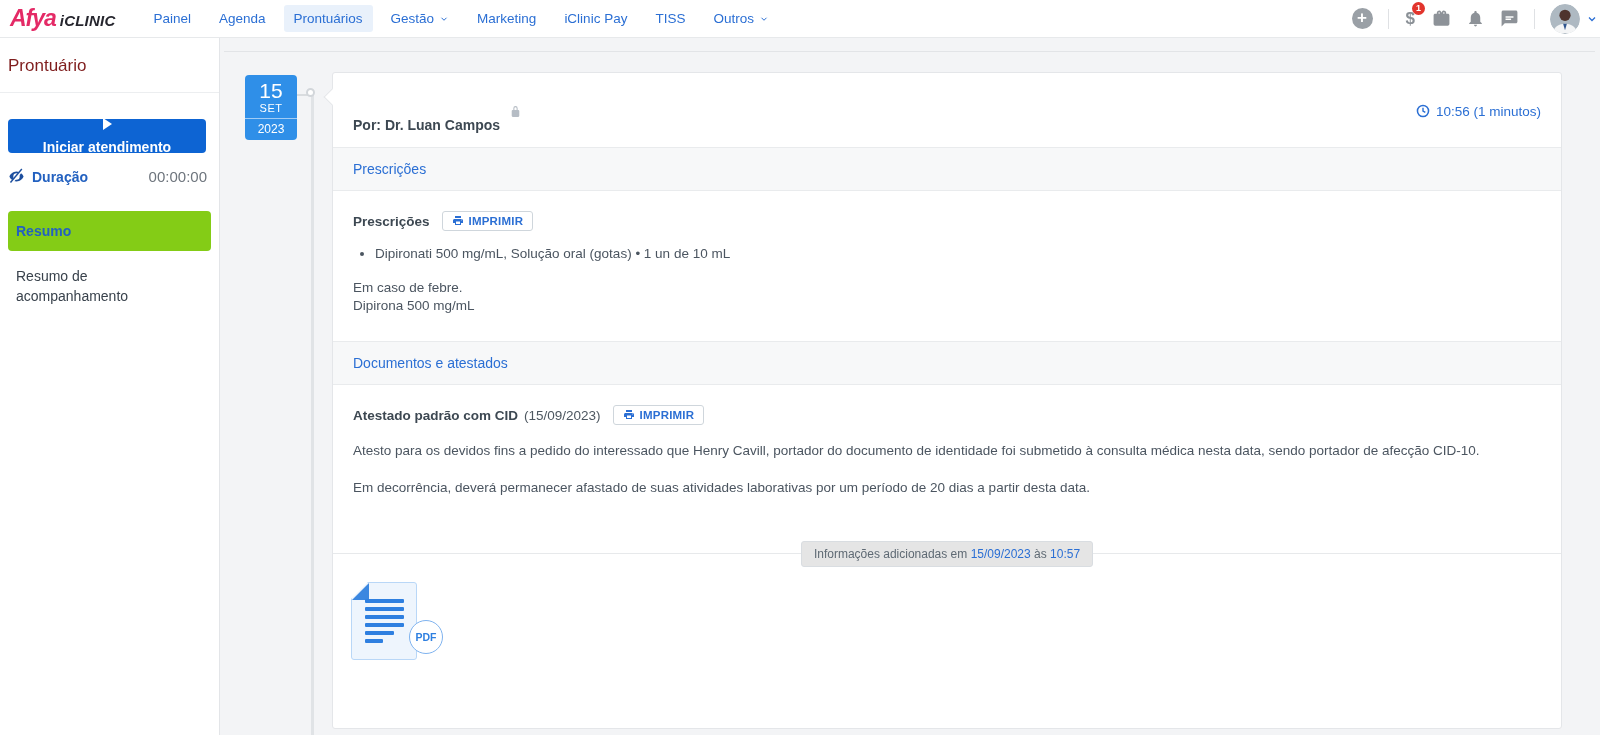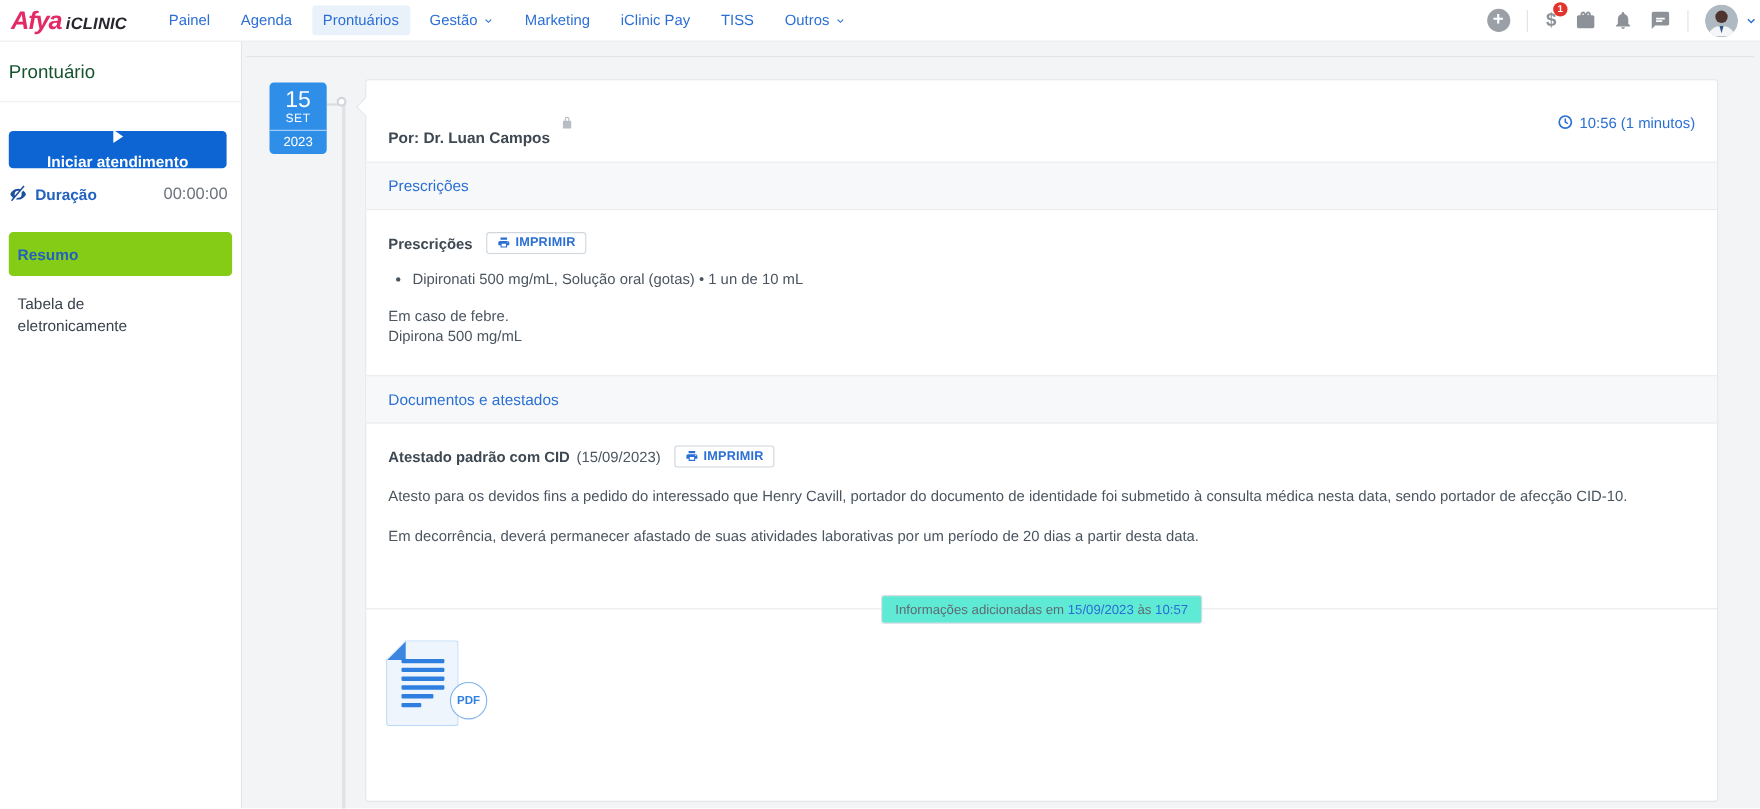--- a/index.html
+++ b/index.html
@@ -28,21 +28,21 @@
   .gicon{width:19px; height:19px; fill:#8d9298; cursor:pointer;}
   .avatar-wrap{display:flex; align-items:center; gap:6px; cursor:pointer;}
   .avatar{width:30px; height:30px; border-radius:50%; overflow:hidden; flex:0 0 auto;}
   .chev-blue{width:12px; height:12px; stroke:var(--accent-blue); fill:none; stroke-width:2.6;}
 
   
   .layout{flex:1; display:flex; min-height:0;}
 
   
   .sidebar{width:220px; flex:0 0 220px; background:#fff; border-right:1px solid #e3e5e8; padding:0;}
-  .sb-title{font-size:17px; color:#14532d; padding:18px 8px 16px 8px; border-bottom:1px solid #eceef0;}
+  .sb-title{font-size:17px; color:#7f1d1d; padding:18px 8px 16px 8px; border-bottom:1px solid #eceef0;}
   .start-btn{display:flex; align-items:center; justify-content:center; gap:9px; margin:26px 8px 0 8px; width:198px; height:34px; background:var(--primary-button); color:#fff; border:none; border-radius:4px; font-size:14px; font-weight:700; font-family:inherit; cursor:pointer;flex-direction:column;}
   .play{width:0; height:0; border-left:9px solid #fff; border-top:6px solid transparent; border-bottom:6px solid transparent;}
   .duration-row{display:flex; align-items:center; margin:15px 12px 0 8px; gap:7px;}
   .eye-off{width:17px; height:17px; color:#1d4f9e; cursor:pointer;}
   .duration-label{font-size:14px; font-weight:700; color:#2361c0;}
   .duration-value{margin-left:auto; font-size:15px; color:#6e757d;}
   .sb-menu{margin:26px 8px 0 8px;}
   .sb-item{padding:10px 8px; font-size:14px; color:#39424c; border-radius:4px; cursor:pointer; line-height:20px;}
   .sb-item.active{background:#84cc16; color:#2361c0; font-weight:700;}
   .sb-item.wrap{width:165px; margin-top:5px;}
@@ -81,21 +81,21 @@
   .bullets{margin:14px 0 0 22px;}
   .bullets li{font-size:13.5px; color:#4b5560; line-height:18px;}
   .note{margin-top:16px; font-size:13.5px; color:#4b5560; line-height:18px;}
   .note div{margin:0;}
   .para{margin-top:16px; font-size:13.5px; color:#4b5560; line-height:19px; padding-bottom:2px;}
   .pres-block{padding-bottom:26px;}
 
   
   .divider-badge{position:relative; text-align:center; margin-top:42px; height:24px;}
   .divider-badge::before{content:""; position:absolute; left:0; right:0; top:12px; border-top:1px solid #e7e9eb;}
-  .info-badge{position:relative; display:inline-block; background:#5eead4; border:1px solid #d9dde1; border-radius:3px; padding:5px 12px; font-size:12px; color:#5f6a74;}
+  .info-badge{position:relative; display:inline-block; background:#e5e5e5; border:1px solid #d9dde1; border-radius:3px; padding:5px 12px; font-size:12px; color:#5f6a74;}
   .info-badge .blue{color:var(--accent-blue); cursor:pointer;}
 
   
   .signed-box{margin:5px 10px 0; border:3px solid var(--alert-orange); background:var(--alert-bg); border-radius:3px; padding:21px 14px; font-size:13.5px; color:#6a7480;}
 
   
   .attachment{margin:17px 0 0 18px; width:86px; cursor:pointer;}
   .pdf-file{width:66px; height:78px; background:#eef5fd; border:1px solid #b9d7f7; border-radius:3px; position:relative; clip-path:polygon(17px 0, 100% 0, 100% 100%, 0 100%, 0 17px);}
   .pdf-fold{position:absolute; top:0; left:0; width:17px; height:17px; background:#3b87e0; clip-path:polygon(100% 0, 100% 100%, 0 100%);}
   .pdf-lines{position:absolute; top:16px; left:13px; right:12px;}
@@ -188,21 +188,21 @@
       <svg class="eye-off" viewBox="0 0 24 24">
           <path fill="currentColor" d="M12 5C7 5 3 9 2 12c1 3 5 7 10 7s9-4 10-7c-1-3-5-7-10-7zm0 11.5A4.5 4.5 0 1 1 12 7.5a4.5 4.5 0 0 1 0 9z"></path>
           <line x1="4.5" y1="21.5" x2="20.5" y2="2.5" stroke="#fff" stroke-width="3.4"></line>
           <line x1="3.5" y1="20.5" x2="19.5" y2="1.5" stroke="currentColor" stroke-width="2"></line>
         </svg>
       <span class="duration-label">Duração</span>
       <span class="duration-value">00:00:00</span>
     </div>
     <div class="sb-menu">
       <div class="sb-item active">Resumo</div>
-      <div class="sb-item wrap">Tabela de eletronicamente</div>
+      <div class="sb-item wrap">Resumo de acompanhamento</div>
     </div>
   </aside>
 
   <main class="main">
     <div class="main-top-divider"></div>
     <div class="scroll-area">
       <div class="gutter">
         <div class="vline"></div>
         <div class="connector"></div>
         <div class="tl-dot"></div>

